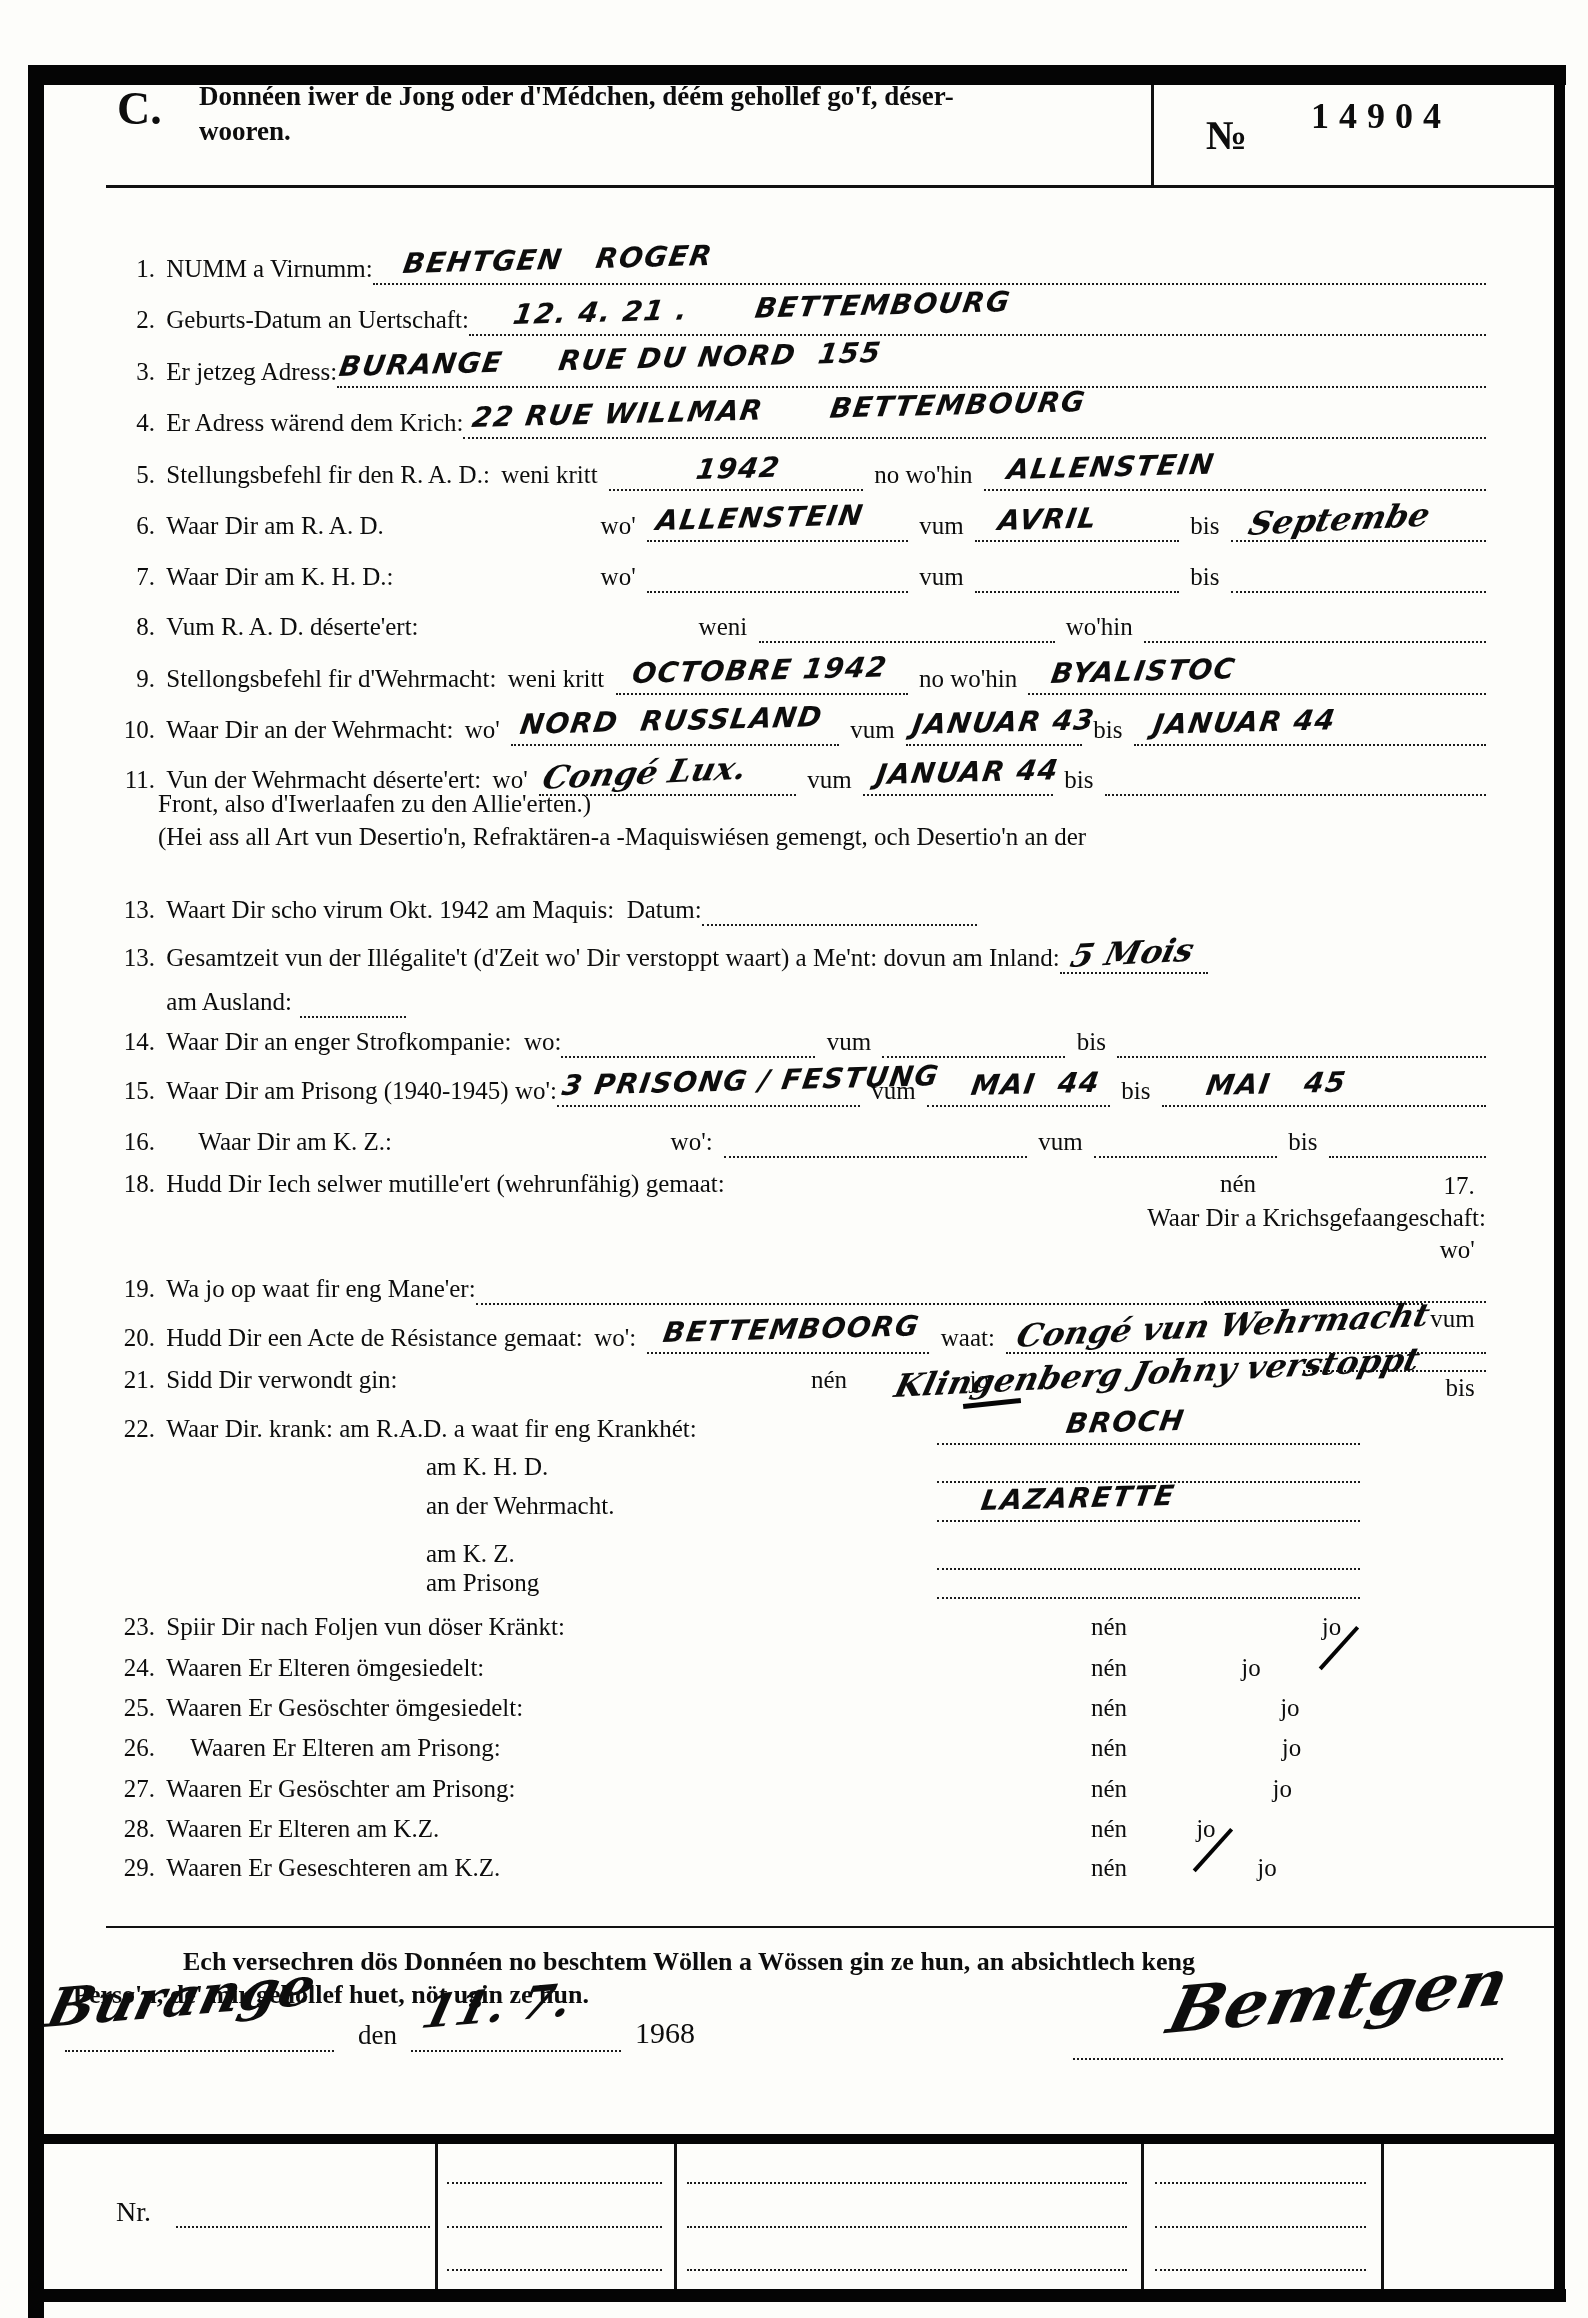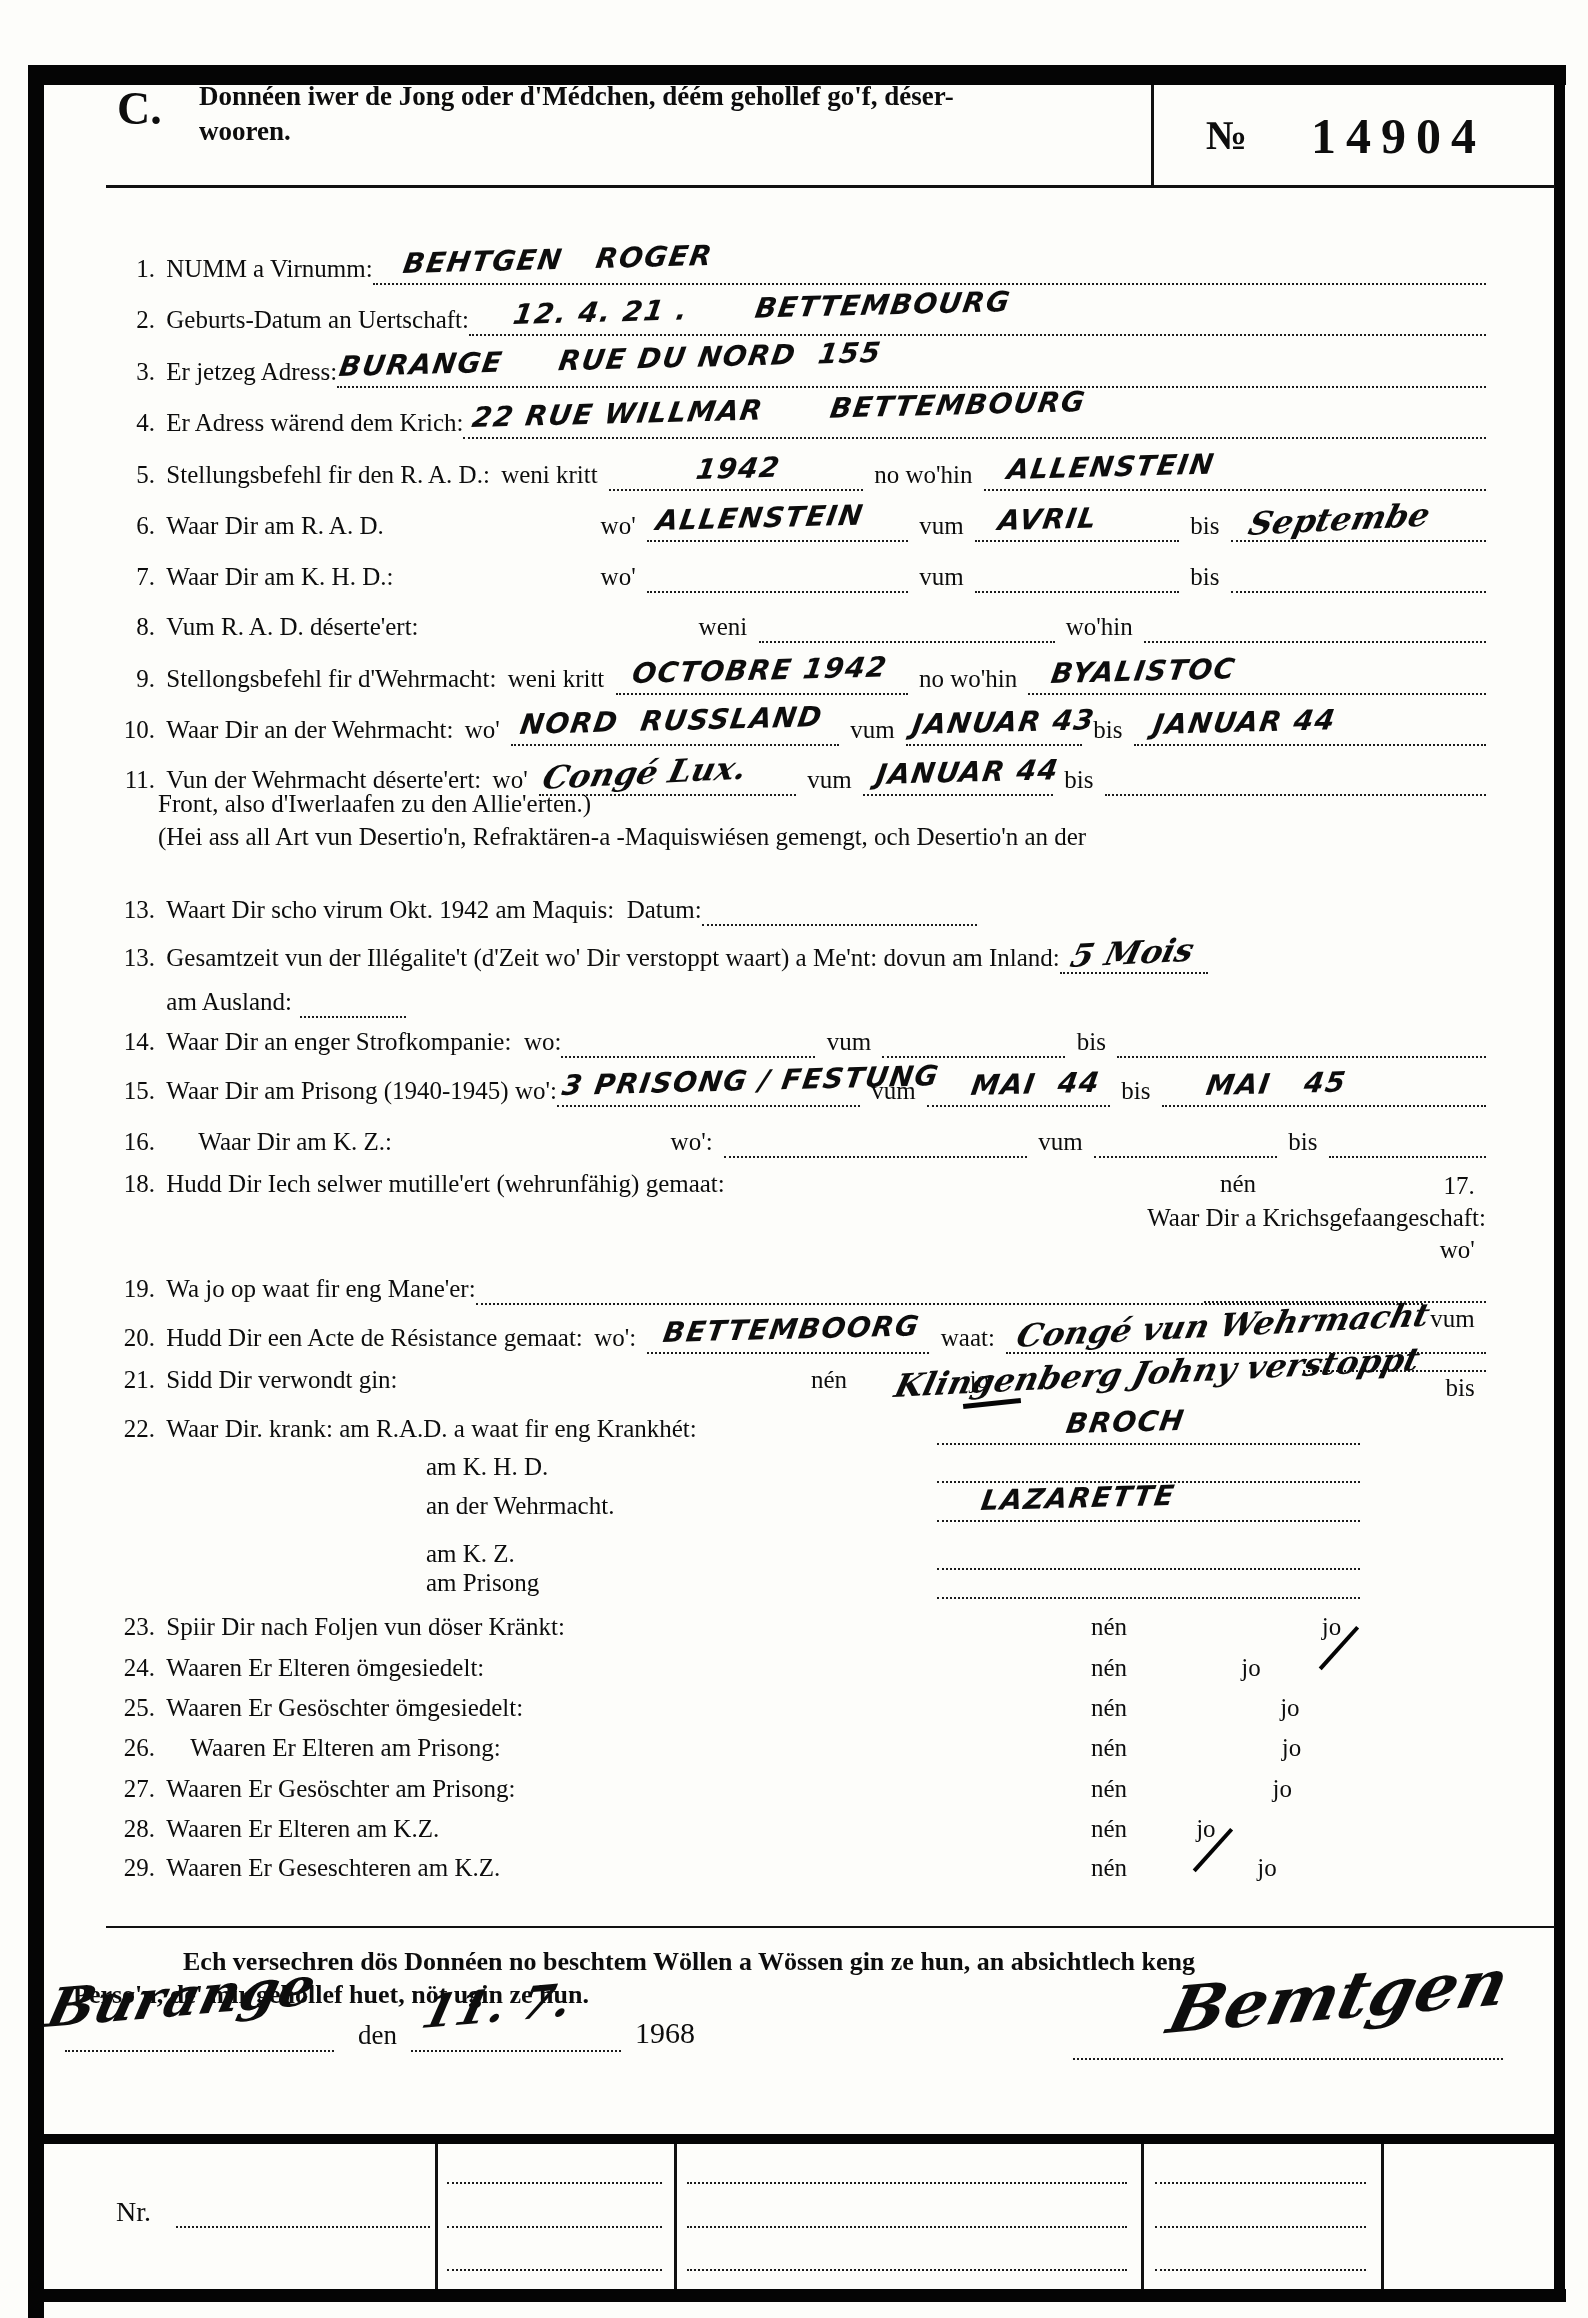--- a/index.html
+++ b/index.html
@@ -5,21 +5,21 @@
   html,body{margin:0;padding:0;background:#d9d9d9;}
   .page{position:relative;width:1589px;height:2319px;background:#fdfdfa;color:#0d0d0d;
         font-family:"Liberation Serif","DejaVu Serif",serif;overflow:hidden;}
   .bar{position:absolute;background:#050505;}
   .rule{position:absolute;background:#111;}
   .dot{position:absolute;border-bottom:2.1px dotted #1b1b1b;height:0;}
   
   .hdr-letter{position:absolute;left:117px;top:82px;font-size:46px;font-weight:bold;}
   .hdr-title{position:absolute;left:199px;top:79px;width:923px;font-size:27px;font-weight:bold;line-height:35px;}
   .hdr-no{position:absolute;left:1206px;top:111px;font-size:41px;font-weight:bold;}
-  .hdr-noval{position:absolute;left:1311px;top:107px;font-size:50px;font-weight:bold;letter-spacing:10px;}
+  .hdr-noval{position:absolute;left:1311px;top:95px;font-size:36px;font-weight:bold;letter-spacing:10px;}
   
   .row{position:absolute;left:116px;right:103px;display:flex;align-items:flex-end;font-size:25px;}
   .no{flex:none;width:39px;text-align:right;margin-right:11.3px;line-height:32px;}
   .lbl{flex:none;line-height:32px;white-space:pre;}
   .mid{flex:none;margin:0 11.3px;line-height:32px;white-space:pre;}
   .field{flex:none;position:relative;height:35px;border-bottom:2.1px dotted #1b1b1b;}
   .field.fx{flex:1;}
   .val{position:absolute;bottom:2.8px;white-space:pre;}
   .hw{font-family:"DejaVu Sans","Liberation Sans",sans-serif;font-style:italic;font-weight:700;
       font-size:28px;letter-spacing:1.4px;transform:skewX(-10deg) rotate(-1.5deg);transform-origin:left bottom;}

